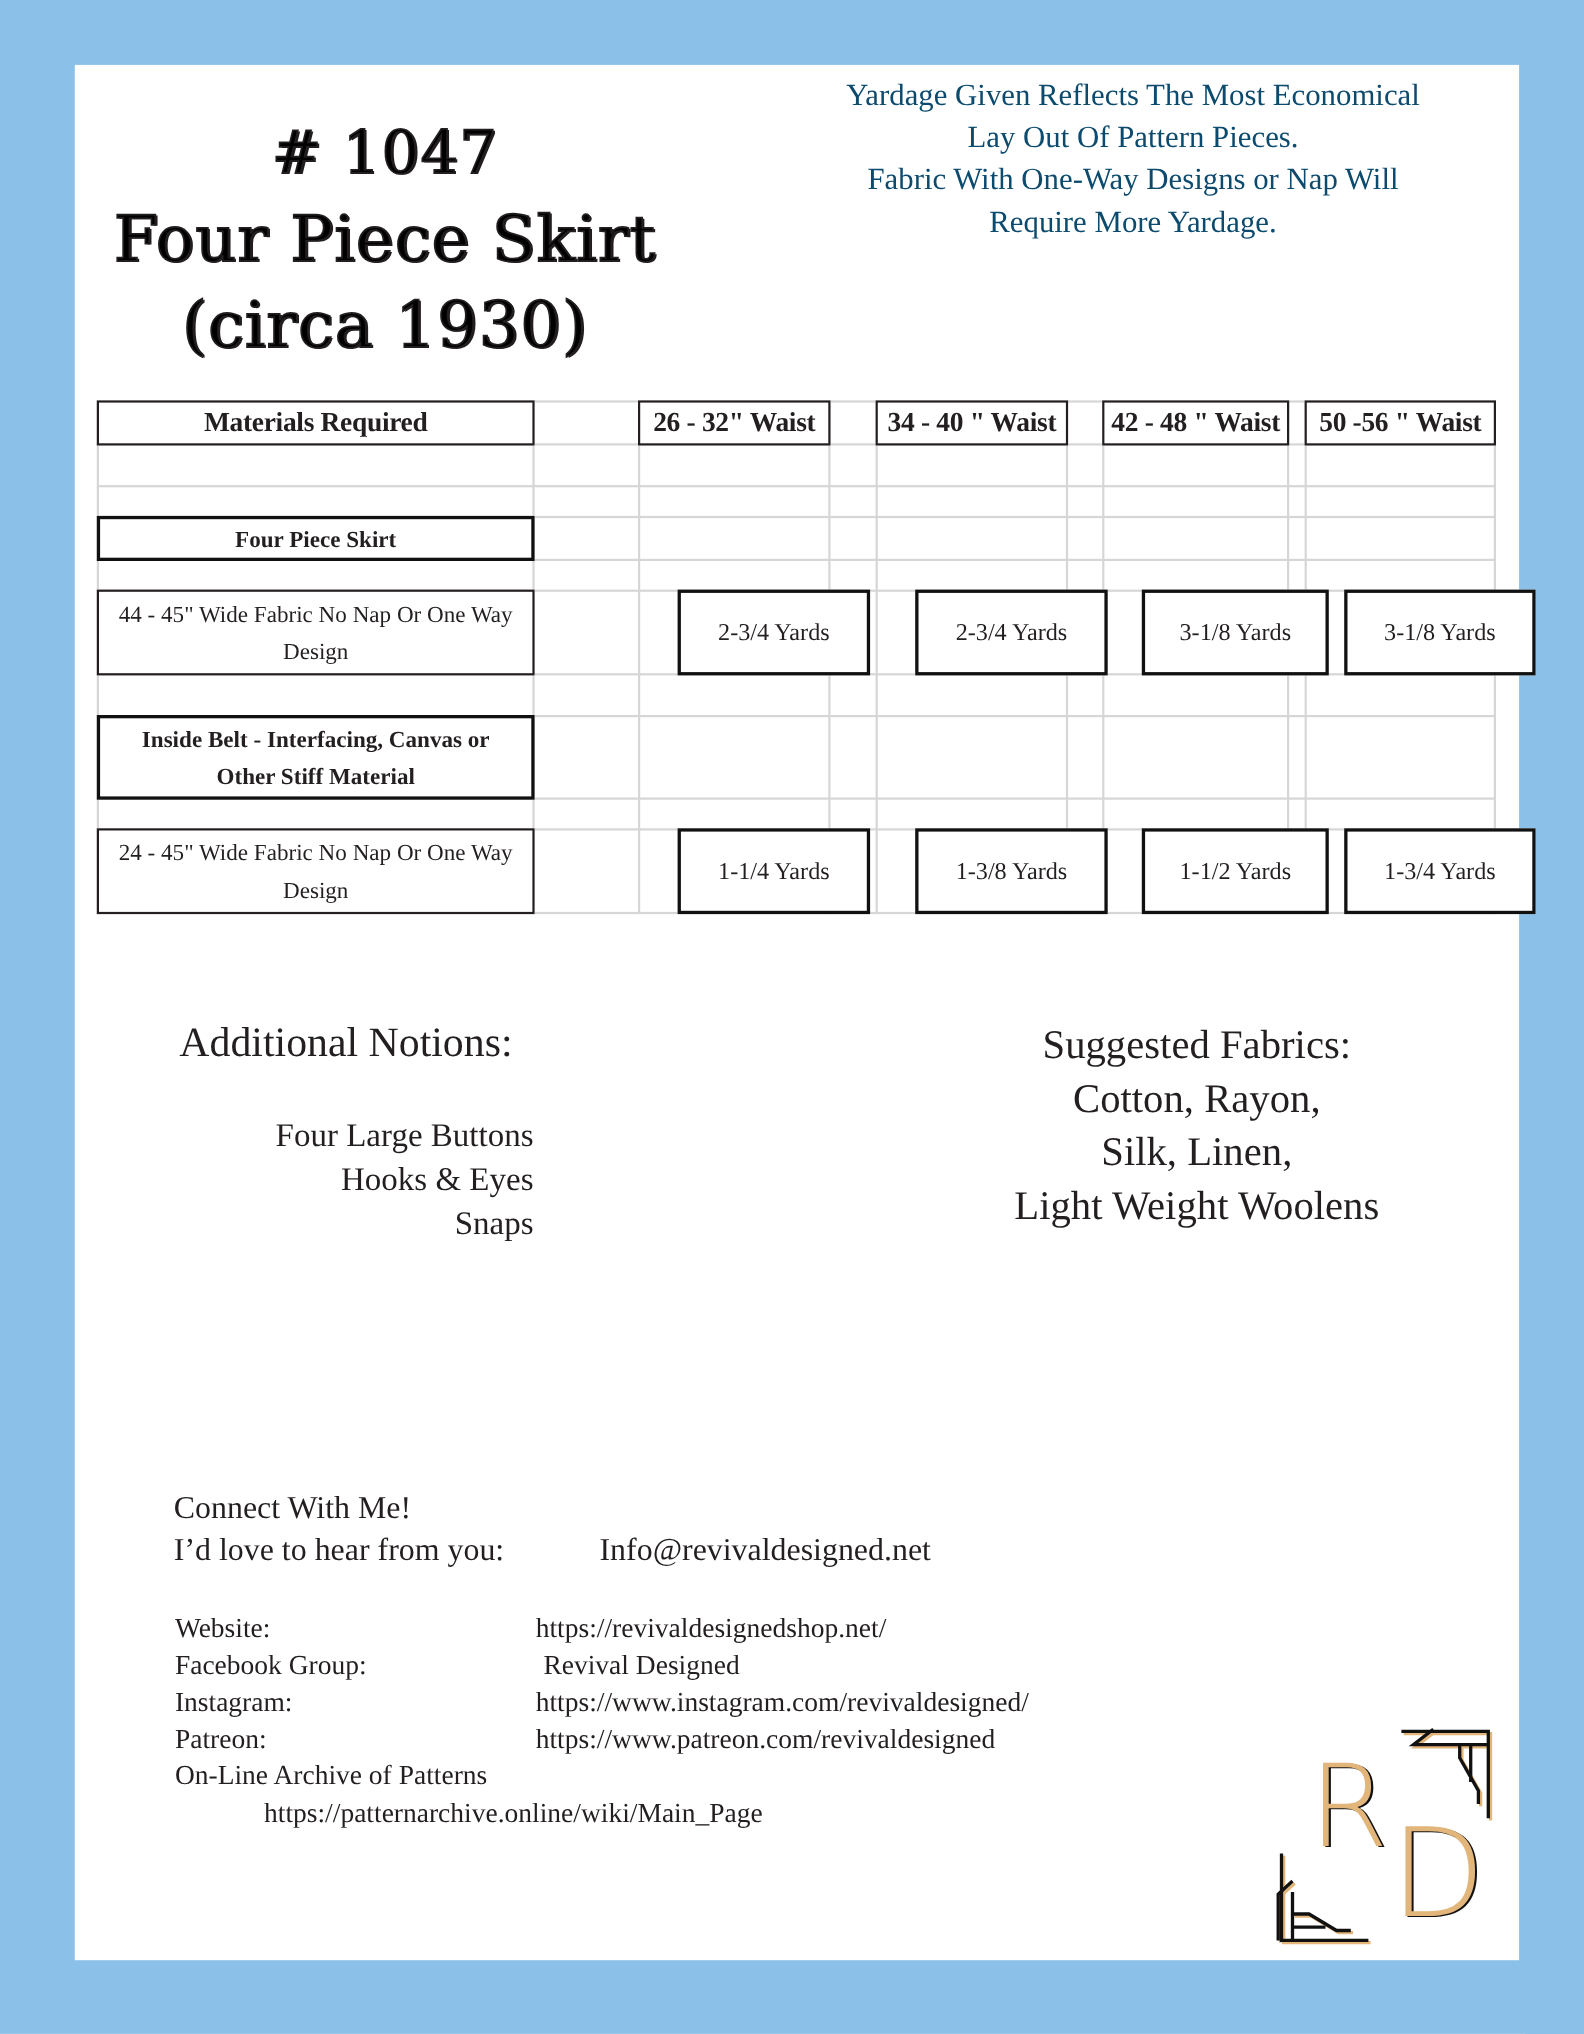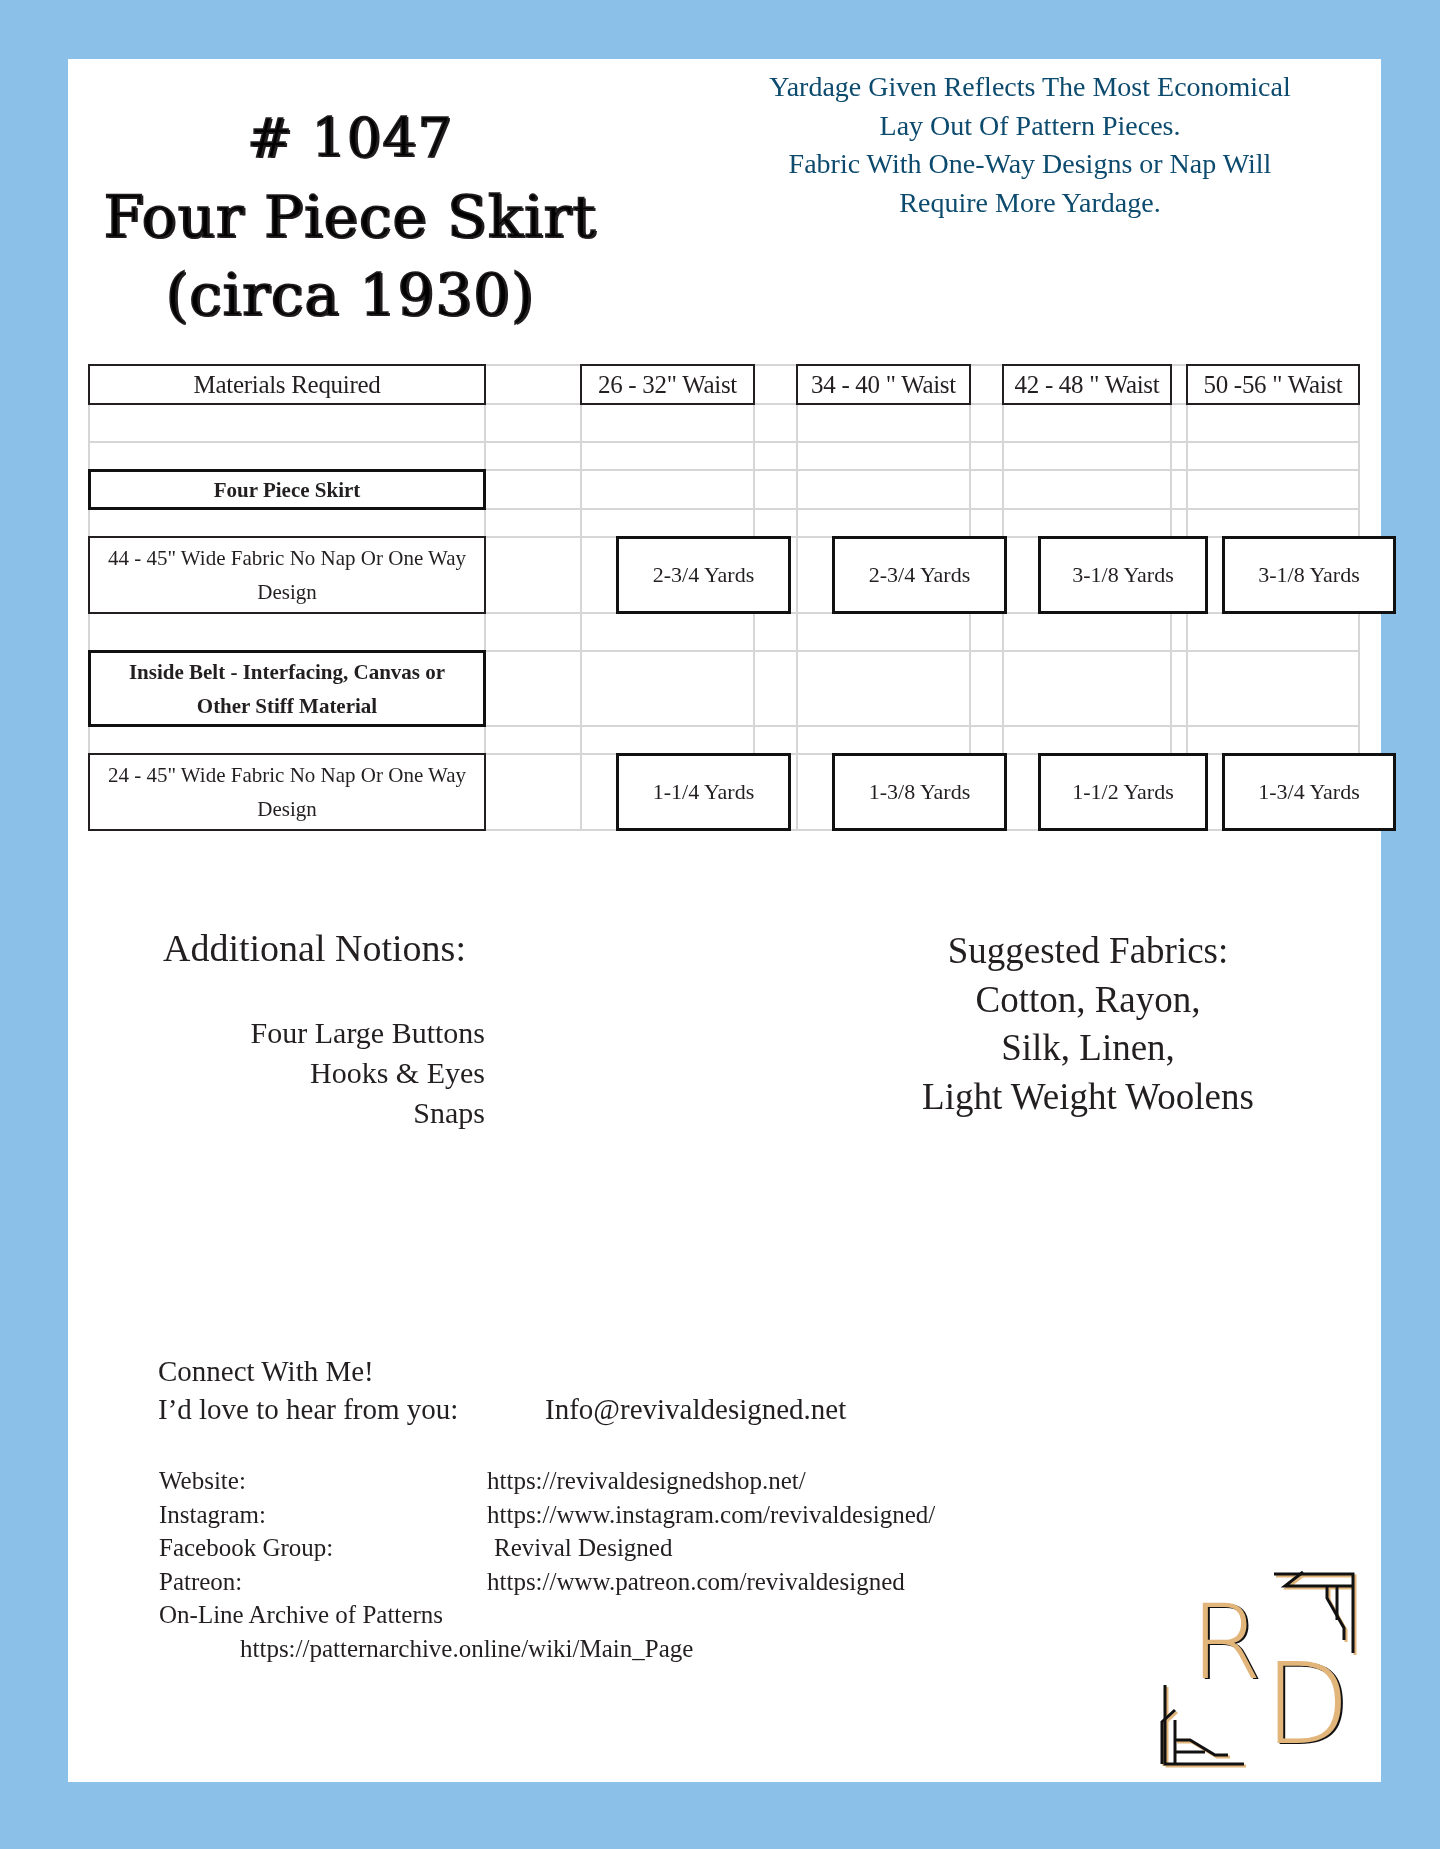--- a/index.html
+++ b/index.html
@@ -36,21 +36,21 @@
   .hline { position: absolute; height: 2px; background: #d6d6d6; }
   .vline { position: absolute; width: 2px; background: #d6d6d6; }
 
   .cell {
     position: absolute; box-sizing: border-box; background: #fff;
     display: flex; align-items: center; justify-content: center; text-align: center;
     color: #231f20;
   }
   .cell.thin { border: 2px solid #231f20; }
   .cell.thick { border: 3.5px solid #111; }
-  .hdr { font-size: 25px; font-weight: normal; letter-spacing: -0.3px; }
+  .hdr { font-size: 25px; font-weight: bold; letter-spacing: -0.3px; }
   .sec { font-size: 21px; font-weight: bold; line-height: 34px; padding: 0 10px; }
   .mat { font-size: 21px; line-height: 34px; padding: 0 8px; }
   .yd { font-size: 22px; margin-left: 36px; }
 
   .notions-heading { left: 163px; top: 925px; font-size: 38px; line-height: 46px; }
   .notions-list { left: 185px; top: 1013px; width: 300px; text-align: right; font-size: 30px; line-height: 40px; }
 
   .fabrics { left: 880px; top: 927px; width: 416px; text-align: center; font-size: 37px; line-height: 48.5px; }
 
   .connect { left: 158px; top: 1352px; font-size: 29px; line-height: 38px; }
@@ -153,26 +153,26 @@
   <div>I’d love to hear from you:</div>
 </div>
 <div class="abs email">Info@revivaldesigned.net</div>
 
 <div class="abs links">
   <div class="link-row">
     <span class="link-label">Website:</span>
     <span class="link-value">https://revivaldesignedshop.net/</span>
   </div>
   <div class="link-row">
+    <span class="link-label">Facebook Group:</span>
+    <span class="link-value fb">Revival Designed</span>
+  </div>
+  <div class="link-row">
     <span class="link-label">Instagram:</span>
     <span class="link-value">https://www.instagram.com/revivaldesigned/</span>
-  </div>
-  <div class="link-row">
-    <span class="link-label">Facebook Group:</span>
-    <span class="link-value fb">Revival Designed</span>
   </div>
   <div class="link-row">
     <span class="link-label">Patreon:</span>
     <span class="link-value">https://www.patreon.com/revivaldesigned</span>
   </div>
   <div class="link-row">
     <span class="link-label">On-Line Archive of Patterns</span>
   </div>
   <div class="link-row">
     <span class="link-value indent">https://patternarchive.online/wiki/Main_Page</span>

